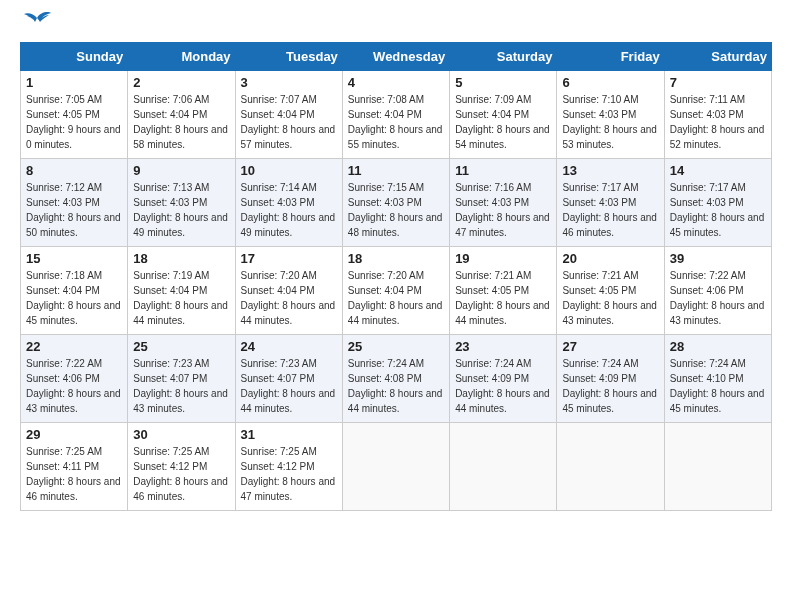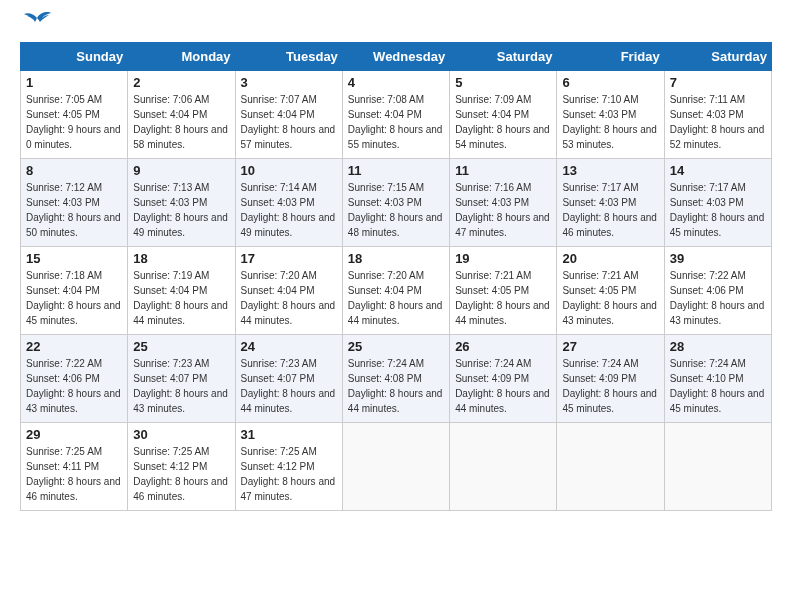--- a/index.html
+++ b/index.html
@@ -217,21 +217,21 @@
       </td>
         <td>
         <span class="day-num">24</span>
         <span class="day-detail">Sunrise: 7:23 AM<br>Sunset: 4:07 PM<br>Daylight: 8 hours and 44 minutes.</span>
       </td>
         <td>
         <span class="day-num">25</span>
         <span class="day-detail">Sunrise: 7:24 AM<br>Sunset: 4:08 PM<br>Daylight: 8 hours and 44 minutes.</span>
       </td>
         <td>
-        <span class="day-num">26</span>
+        <span class="day-num">23</span>
         <span class="day-detail">Sunrise: 7:24 AM<br>Sunset: 4:09 PM<br>Daylight: 8 hours and 44 minutes.</span>
       </td>
         <td>
         <span class="day-num">27</span>
         <span class="day-detail">Sunrise: 7:24 AM<br>Sunset: 4:09 PM<br>Daylight: 8 hours and 45 minutes.</span>
       </td>
         <td>
         <span class="day-num">28</span>
         <span class="day-detail">Sunrise: 7:24 AM<br>Sunset: 4:10 PM<br>Daylight: 8 hours and 45 minutes.</span>
       </td>

